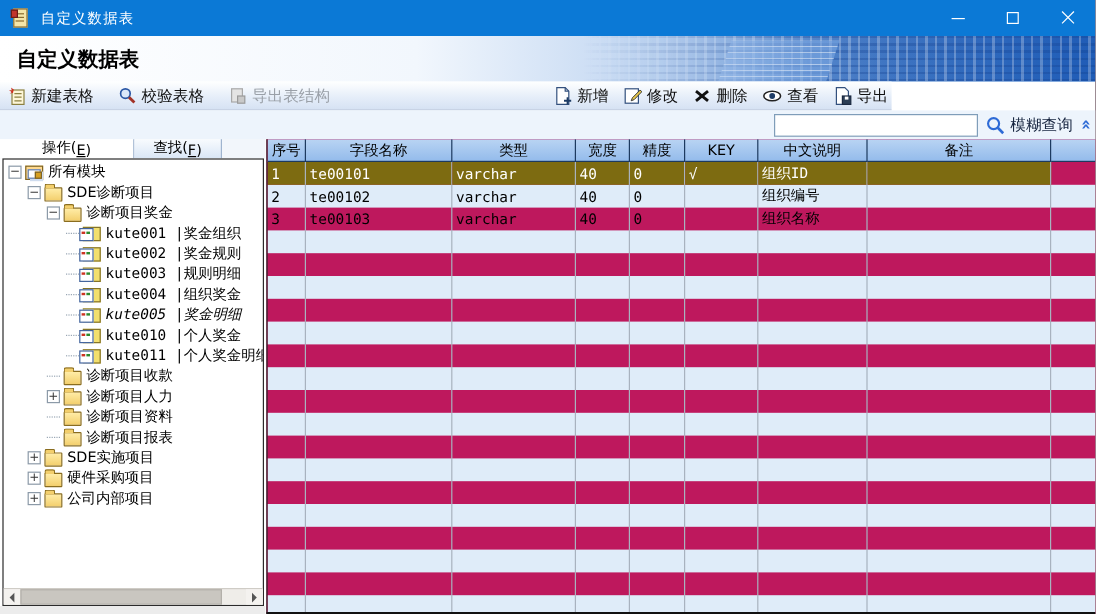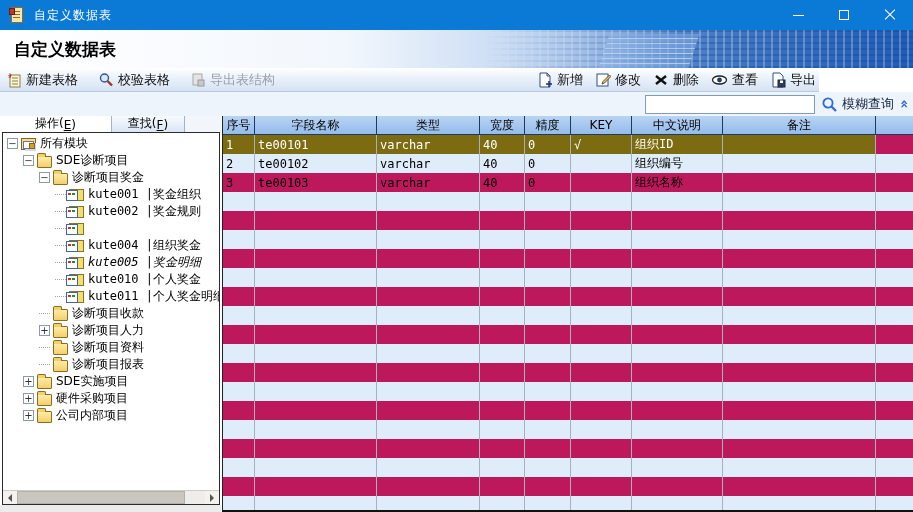--- a/index.html
+++ b/index.html
@@ -33,21 +33,21 @@
       repeating-linear-gradient(0deg,rgba(16,60,140,.35) 0 2px,rgba(0,0,0,0) 2px 6px),
       linear-gradient(90deg,rgba(61,124,206,0) 0%,rgba(47,104,186,.85) 55%,#1d59b4 100%);
     -webkit-mask-image:linear-gradient(90deg,transparent 0,#000 45%);
             mask-image:linear-gradient(90deg,transparent 0,#000 45%);}
   .building::before{content:"";position:absolute;left:120px;top:4px;width:90px;height:40px;
     background:repeating-linear-gradient(0deg,rgba(255,255,255,.5) 0 1px,transparent 1px 5px),rgba(120,165,225,.6);
     transform:skewX(-18deg);}
   .page-title{position:absolute;left:14px;top:8px;font-size:17px;font-weight:bold;color:#000;}
 
   
-  .toolbar{position:absolute;left:0;top:68px;width:819px;height:24px;
+  .toolbar{position:absolute;left:0;top:68px;width:743px;height:24px;
     background:linear-gradient(#feffff,#e6eef9 55%,#d6e2f3);border-bottom:1px solid #bccadf;
     display:flex;align-items:center;font-size:13px;gap:24px;}
   .tool-left{display:flex;align-items:center;padding-left:6px;gap:20px;}
   .tool-right{margin-left:auto;display:flex;align-items:flex-start;gap:12px;padding-right:3px;}
   .toolbtn{display:flex;align-items:center;gap:4px;color:#111;cursor:pointer;white-space:nowrap;}
   .toolbtn.disabled{color:#9aa0a8;cursor:default;}
   .toolbtn svg{flex:none;}
 
   
   .searchrow{position:absolute;left:0;top:92px;width:913px;height:24px;background:#edf4fc;
@@ -254,20 +254,21 @@
             <span class="mono">kute001 |奖金组织</span>
           </div>
           <div class="tree-row" style="padding-left: 52px;">
             <span class="stub"></span>
             <span class="ticon table"></span>
             <span class="mono">kute002 |奖金规则</span>
           </div>
           <div class="tree-row" style="padding-left: 52px;">
             <span class="stub"></span>
             <span class="ticon table"></span>
+            <span class="mono">kute003 |规则明细</span>
           </div>
           <div class="tree-row" style="padding-left: 52px;">
             <span class="stub"></span>
             <span class="ticon table"></span>
             <span class="mono">kute004 |组织奖金</span>
           </div>
           <div class="tree-row" style="padding-left: 52px; font-style: italic;">
             <span class="stub"></span>
             <span class="ticon table"></span>
             <span class="mono">kute005 |奖金明细</span>

